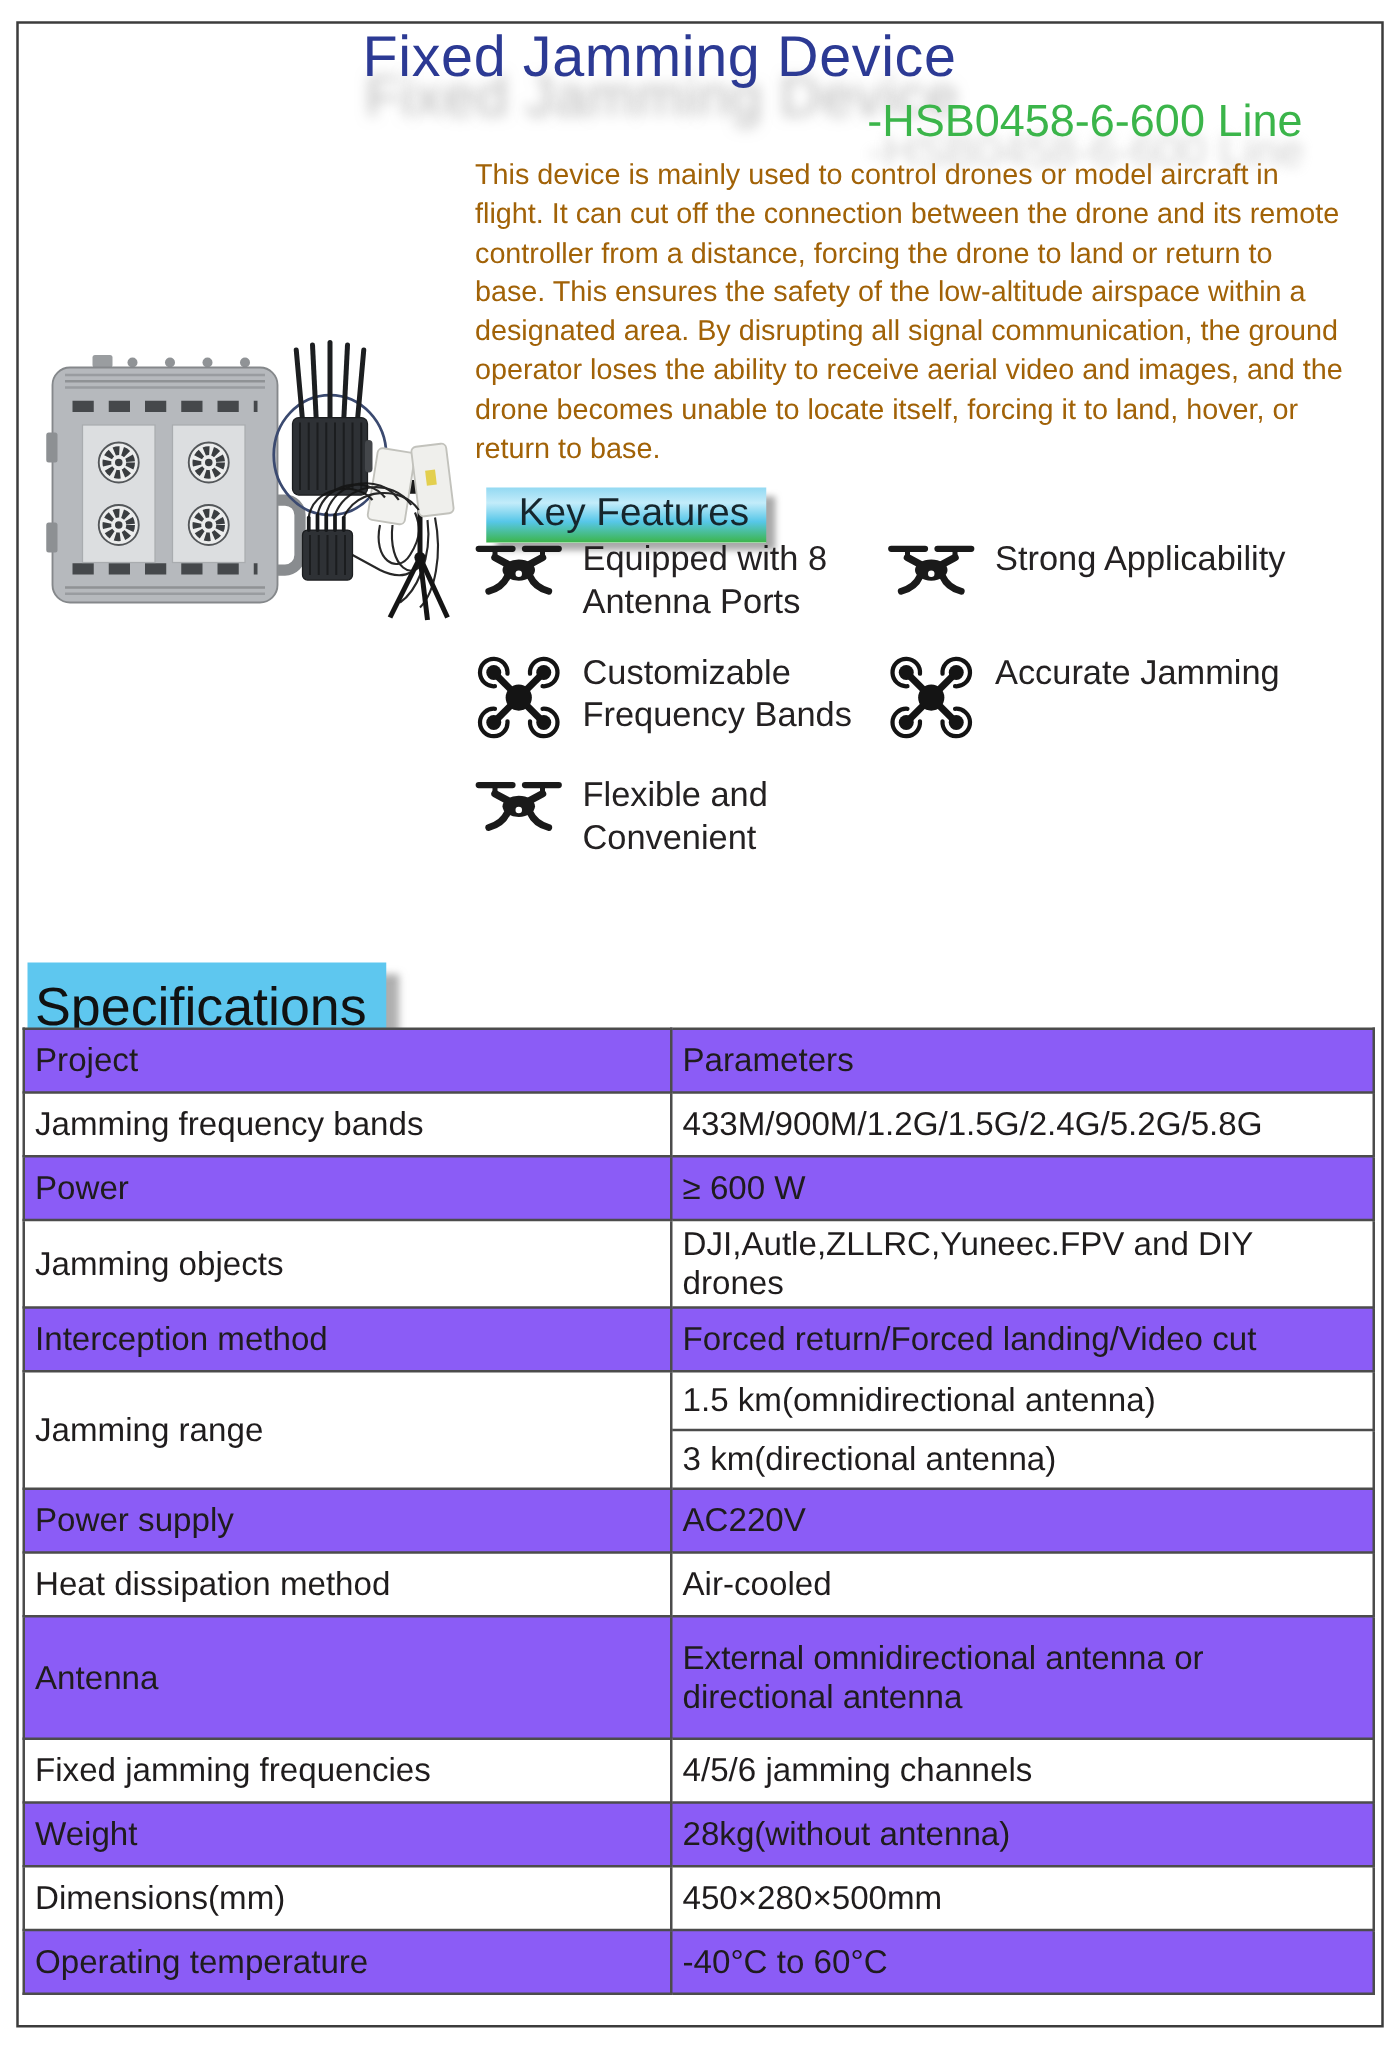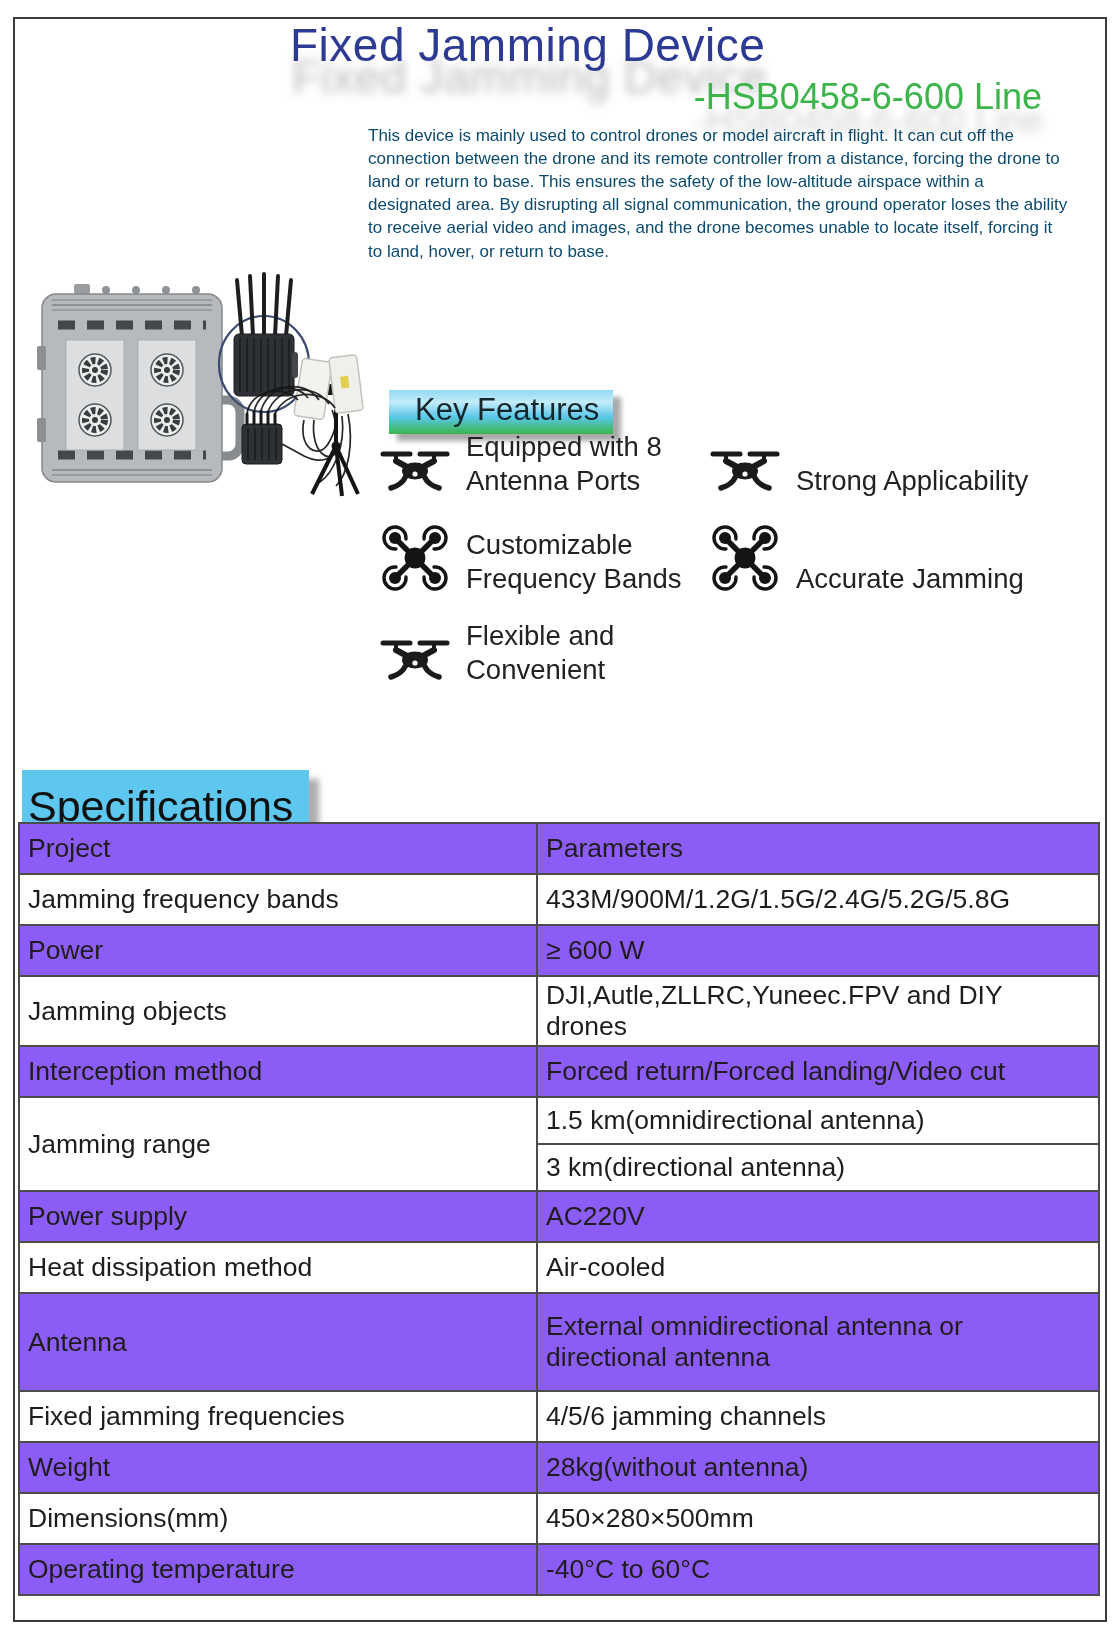--- a/index.html
+++ b/index.html
@@ -18,37 +18,37 @@
     text-shadow:2px 32px 10px rgba(130,130,130,0.55);
     white-space:nowrap;
   }
   .model {
     position:absolute; right:70px; top:76px; font-size:36px; font-weight:400;
     color:#3bb54a; text-shadow:1px 24px 9px rgba(150,150,150,0.45);
     white-space:nowrap;
     text-align:right;
   }
   .description {
-    position:absolute; left:368px; top:124px; width:700px;
-    font-size:17px; line-height:1.36; color:#0c4a6e;
+    position:absolute; left:380px; top:124px; width:700px;
+    font-size:23px; line-height:1.36; color:#a16207;
   }
   .photo { position:absolute; left:36px; top:248px; width:328px; height:250px; }
 
   .kf-banner {
     position:absolute; left:389px; top:390px;
     padding:2px 14px 6px 26px; font-size:31px; color:#16262d;
     background:linear-gradient(180deg,#93d9f2 0%,#c3ecfa 28%,#57c7e8 62%,#3cb54a 100%);
     box-shadow:8px 7px 5px rgba(110,110,110,0.6);
     white-space:nowrap;
   }
   .features {
     position:absolute; left:376px; top:430px;
     display:grid; grid-template-columns:330px 350px; row-gap:24px;
   }
-  .feature { display:flex; align-items:flex-end; gap:12px; }
+  .feature { display:flex; align-items:flex-start; gap:12px; }
   .feature .icwrap { width:78px; display:flex; justify-content:center; flex:0 0 78px; }
   .feature .flabel { font-size:27.5px; line-height:1.22; color:#242122; }
 
   .spec-banner {
     position:absolute; left:22px; top:770px;
     padding:12px 16px 5px 6px; font-size:43px; color:#111;
     background:#5ec7ef;
     box-shadow:10px 9px 6px rgba(120,120,120,0.6);
     white-space:nowrap;
   }

